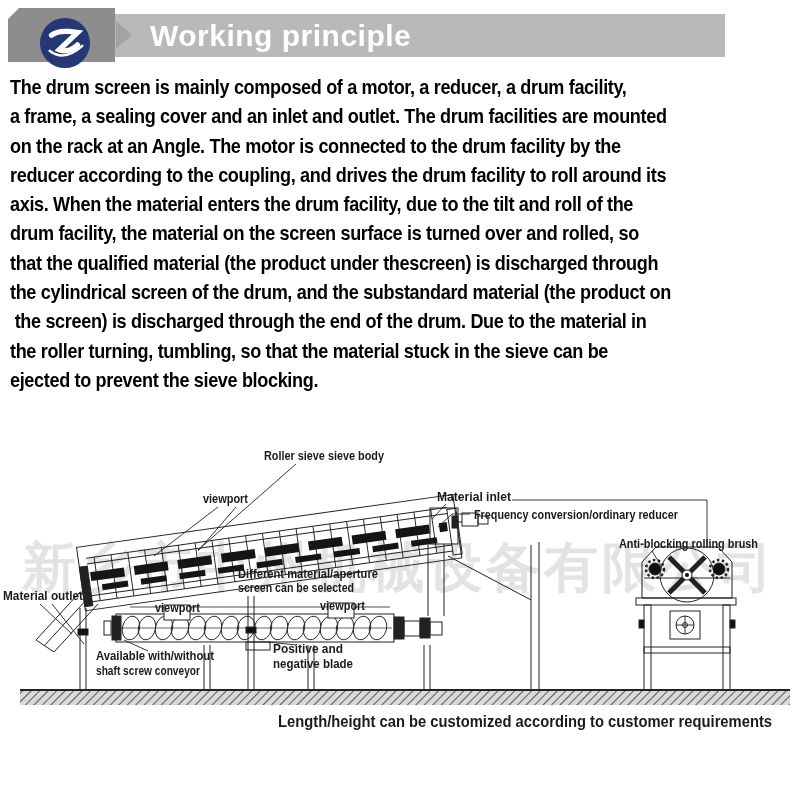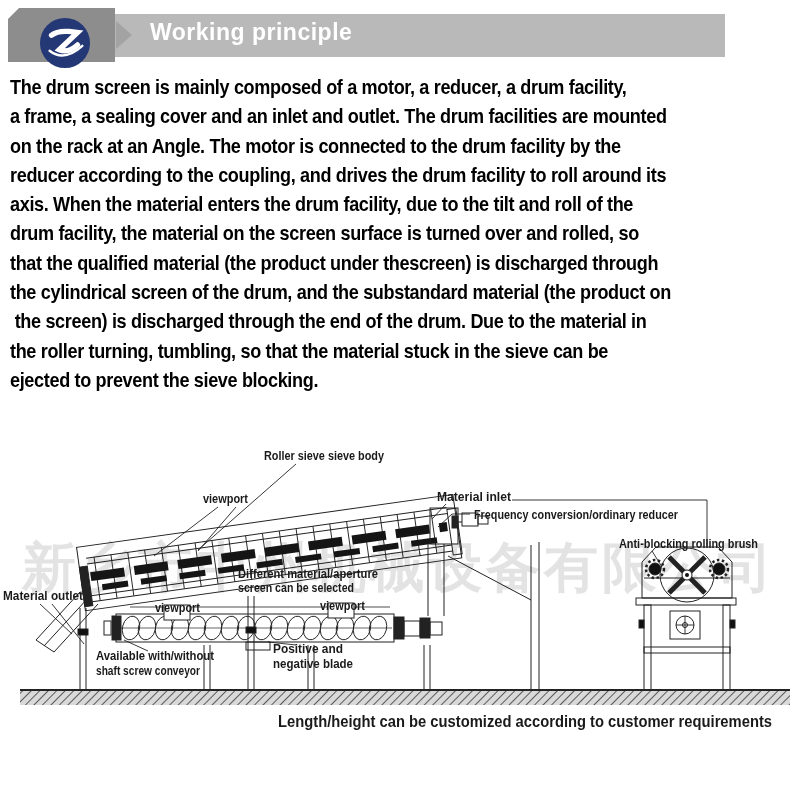--- a/index.html
+++ b/index.html
@@ -8,21 +8,21 @@
     font-family:"Liberation Sans", sans-serif;
   }
   
   .logo-box{position:absolute;left:8px;top:8px;width:107px;height:54px;background:#8d8d8d;}
   .logo-notch{position:absolute;left:8px;top:8px;width:0;height:0;
     border-left:11px solid #ffffff;border-bottom:11px solid transparent;}
   .logo-svg{position:absolute;left:31px;top:9px;width:52px;height:52px;}
   .header-bar{position:absolute;left:115px;top:14px;width:610px;height:43px;background:#b9b9b9;}
   .header-arrow{position:absolute;left:116px;top:21px;width:0;height:0;
     border-left:16px solid #a3a3a3;border-top:14px solid transparent;border-bottom:14px solid transparent;}
-  .header-title{position:absolute;left:150px;top:19px;font-size:23px;font-weight:bold;color:#ffffff;
+  .header-title{position:absolute;left:150px;top:19px;font-size:30px;font-weight:bold;color:#ffffff;
     letter-spacing:.5px;white-space:nowrap;}
   
   .para{position:absolute;left:10px;top:72px;width:790px;}
   .para-line{font-size:21px;font-weight:bold;color:#000;line-height:29.3px;white-space:pre;
     letter-spacing:-.4px;transform:scaleX(.86);transform-origin:0 50%;}
   
   .watermark{position:absolute;left:22px;top:532px;width:778px;font-size:54px;font-weight:bold;
     color:#c8c8c8;opacity:.5;letter-spacing:4px;white-space:nowrap;z-index:1;}
   .diagram-svg{position:absolute;left:0;top:0;width:800px;height:800px;z-index:2;}
   .diagram-svg text{font-family:"Liberation Sans",sans-serif;font-weight:bold;fill:#1a1a1a;}

